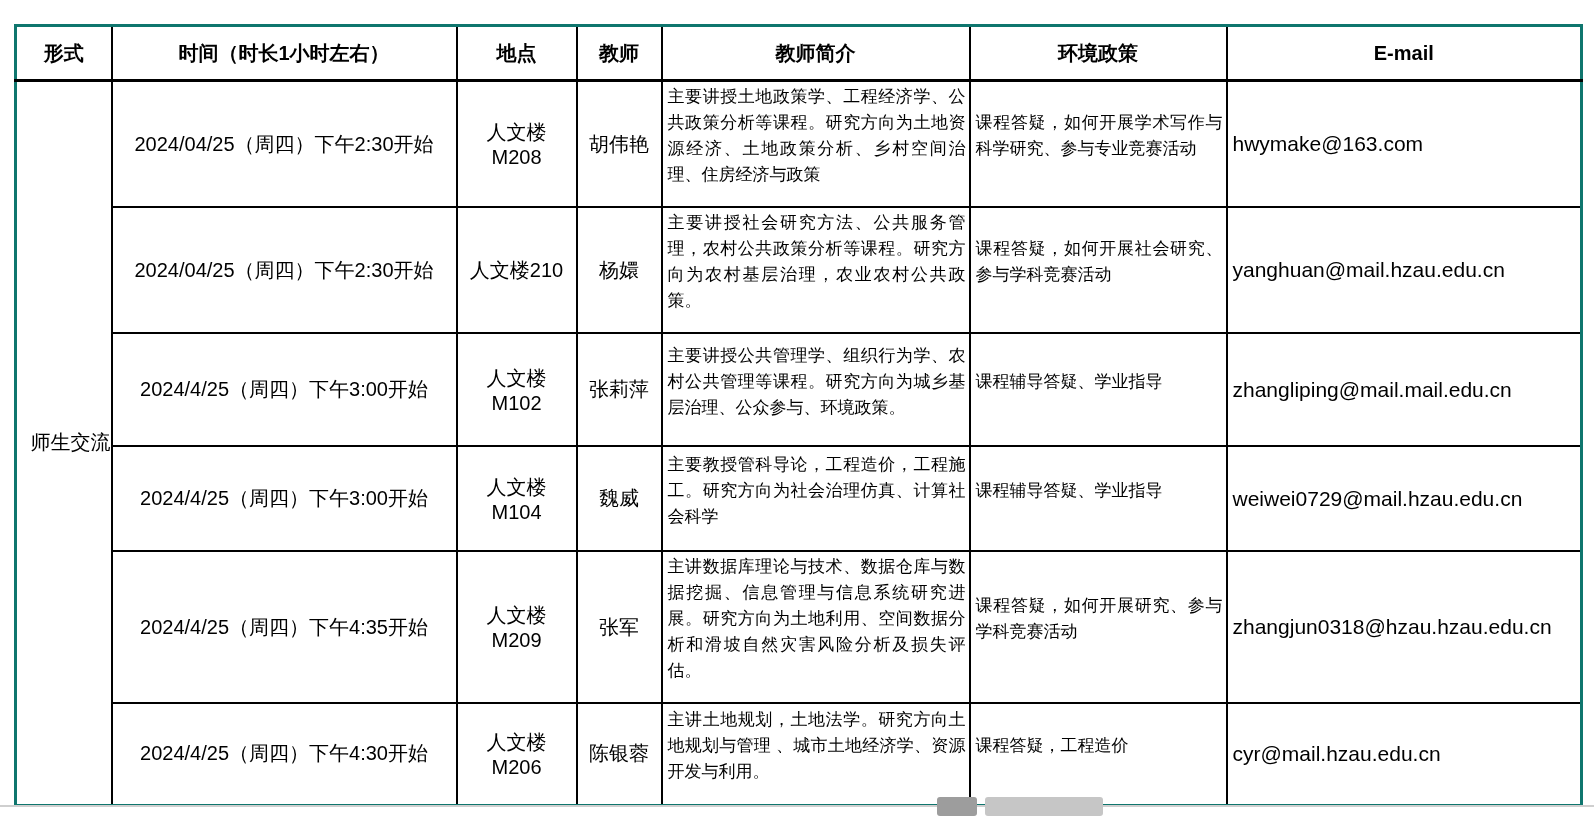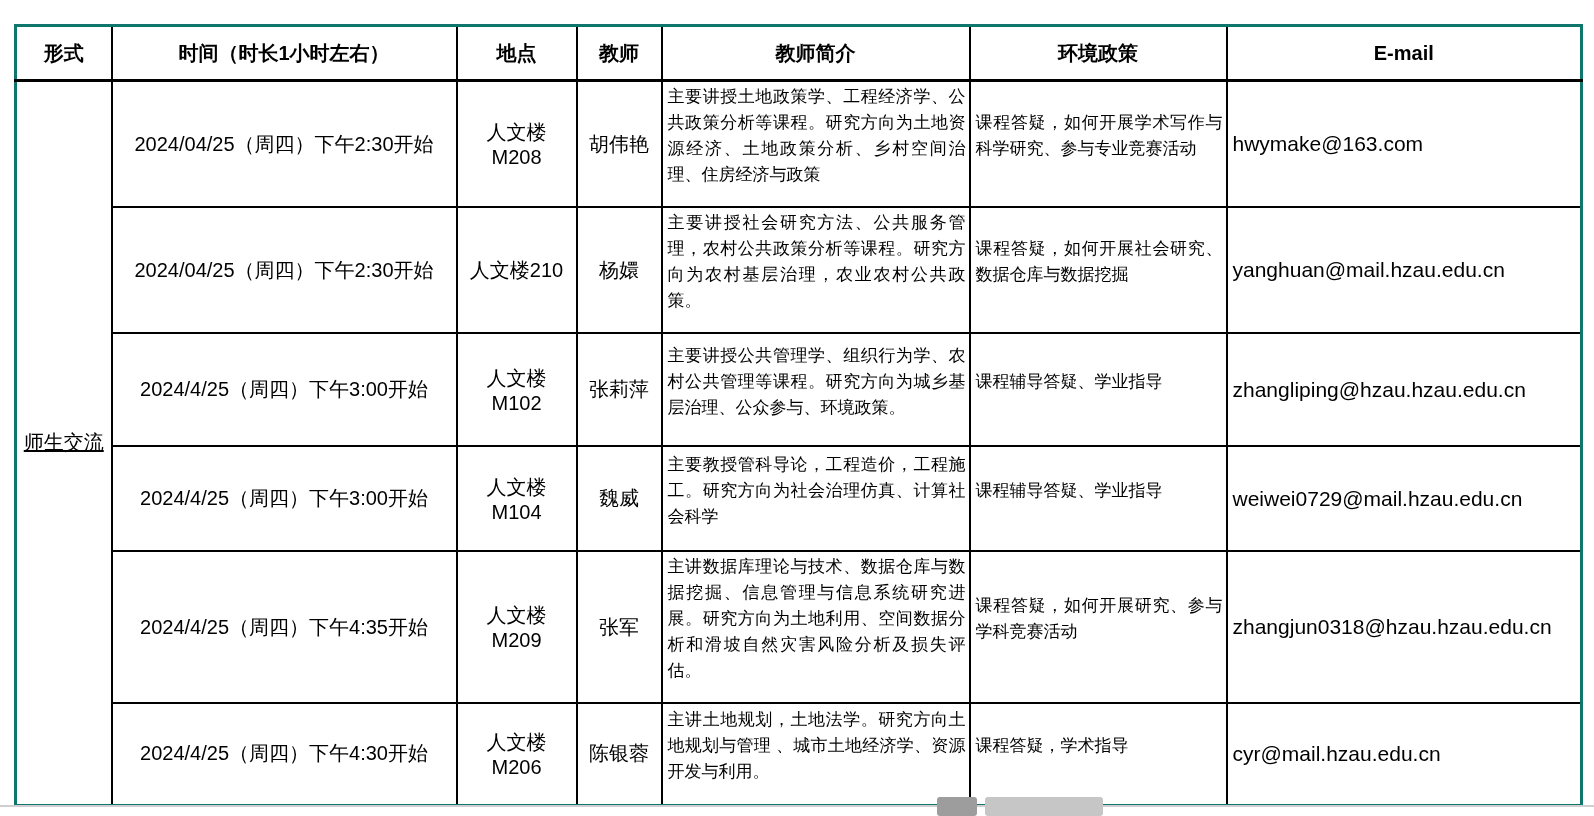--- a/index.html
+++ b/index.html
@@ -27,24 +27,23 @@
   }
   table.schedule th {
     font-size: 20px;
     font-weight: bold;
     text-align: center;
     height: 55px;
     border-bottom: 3px solid #000000;
     padding: 2px 4px;
   }
   td.c-format {
-    text-align: center;
+    text-align: right;
     font-size: 20px;
     vertical-align: top;
-    text-decoration: underline;
   }
   td.c-time, td.c-loc, td.c-teacher {
     text-align: center;
     font-size: 20px;
     padding: 2px 4px;
   }
   td.c-intro, td.c-topic {
     text-align: justify;
     font-size: 17px;
     line-height: 26px;
@@ -117,30 +116,30 @@
         <td class="c-teacher">胡伟艳</td>
         <td class="c-intro">主要讲授土地政策学、工程经济学、公共政策分析等课程。研究方向为土地资源经济、土地政策分析、乡村空间治理、住房经济与政策</td>
         <td class="c-topic">课程答疑，如何开展学术写作与科学研究、参与专业竞赛活动</td>
         <td class="c-email">hwymake@163.com</td>
       </tr>
       <tr class="r2">
         <td class="c-time">2024/04/25（周四）下午2:30开始</td>
         <td class="c-loc">人文楼210</td>
         <td class="c-teacher">杨嬛</td>
         <td class="c-intro">主要讲授社会研究方法、公共服务管理，农村公共政策分析等课程。研究方向为农村基层治理，农业农村公共政策。</td>
-        <td class="c-topic">课程答疑，如何开展社会研究、数据仓库与数据挖掘</td>
+        <td class="c-topic">课程答疑，如何开展社会研究、参与学科竞赛活动</td>
         <td class="c-email">yanghuan@mail.hzau.edu.cn</td>
       </tr>
       <tr class="r3">
         <td class="c-time">2024/4/25（周四）下午3:00开始</td>
         <td class="c-loc">人文楼M102</td>
         <td class="c-teacher">张莉萍</td>
         <td class="c-intro">主要讲授公共管理学、组织行为学、农村公共管理等课程。研究方向为城乡基层治理、公众参与、环境政策。</td>
         <td class="c-topic">课程辅导答疑、学业指导</td>
-        <td class="c-email">zhangliping@hzau.hzau.edu.cn</td>
+        <td class="c-email">zhangliping@mail.mail.edu.cn</td>
       </tr>
       <tr class="r4">
         <td class="c-time">2024/4/25（周四）下午3:00开始</td>
         <td class="c-loc">人文楼M104</td>
         <td class="c-teacher">魏威</td>
         <td class="c-intro">主要教授管科导论，工程造价，工程施工。研究方向为社会治理仿真、计算社会科学</td>
         <td class="c-topic">课程辅导答疑、学业指导</td>
         <td class="c-email">weiwei0729@mail.hzau.edu.cn</td>
       </tr>
       <tr class="r5">
@@ -149,21 +148,21 @@
         <td class="c-teacher">张军</td>
         <td class="c-intro">主讲数据库理论与技术、数据仓库与数据挖掘、信息管理与信息系统研究进展。研究方向为土地利用、空间数据分析和滑坡自然灾害风险分析及损失评估。</td>
         <td class="c-topic">课程答疑，如何开展研究、参与学科竞赛活动</td>
         <td class="c-email">zhangjun0318@hzau.hzau.edu.cn</td>
       </tr>
       <tr class="r6">
         <td class="c-time">2024/4/25（周四）下午4:30开始</td>
         <td class="c-loc">人文楼M206</td>
         <td class="c-teacher">陈银蓉</td>
         <td class="c-intro">主讲土地规划，土地法学。研究方向土地规划与管理 、城市土地经济学、资源开发与利用。</td>
-        <td class="c-topic">课程答疑，学术指导</td>
+        <td class="c-topic">课程答疑，工程造价</td>
         <td class="c-email">cyr@mail.hzau.edu.cn</td>
       </tr>
     </tbody>
   </table>
 
   <div class="bottom-line"></div>
   <div class="bottom-btn-1"></div>
   <div class="bottom-btn-2"></div>
 
 </div>

